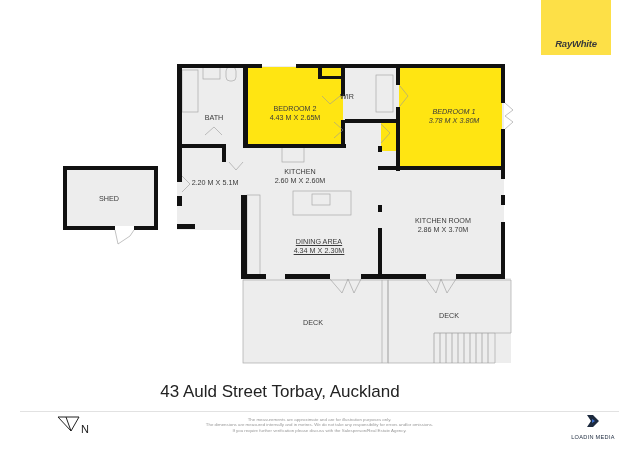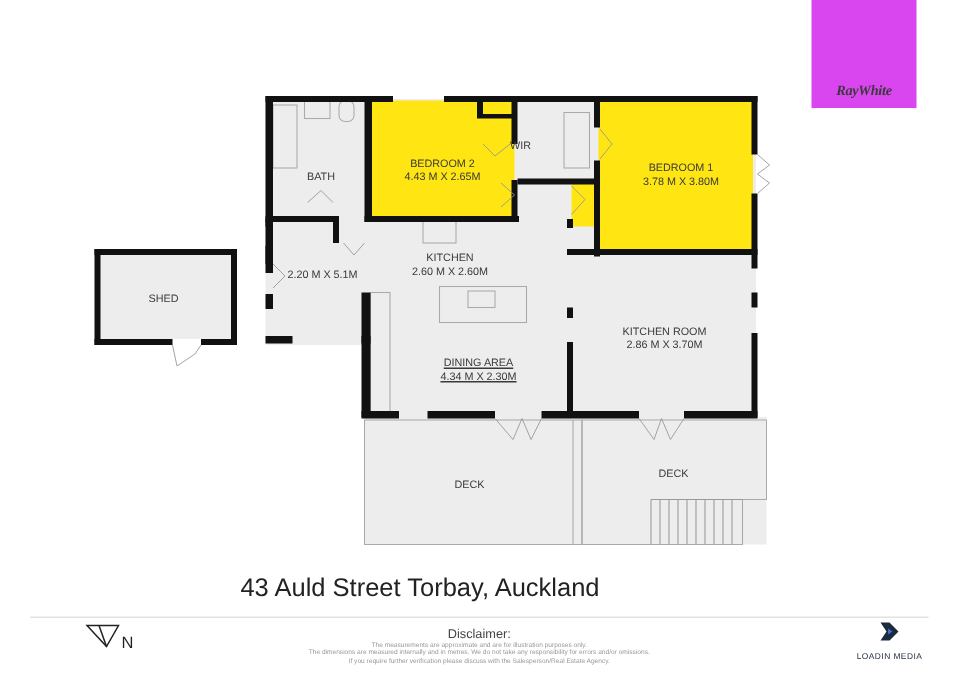--- a/index.html
+++ b/index.html
@@ -1,17 +1,17 @@
 <!DOCTYPE html>
 <html><head>
   <meta charset="utf-8">
   <style>
     html, body { margin:0; padding:0; }
     body { width:639px; height:452px; background:#ffffff; position:relative; overflow:hidden; font-family:"Liberation Sans", sans-serif; }
-    .brand { position:absolute; left:541px; top:0; width:70px; height:72px; background:#d946ef;font-family:Liberation Serif, serif; }
+    .brand { position:absolute; left:541px; top:0; width:70px; height:55px; background:#fde047; }
     .brand span { position:absolute; left:0; right:0; bottom:6px; text-align:center; font-size:9.5px; font-weight:bold; font-style:italic; color:#3a3a3a; letter-spacing:-0.2px; }
     svg.plan { position:absolute; left:0; top:0; }
     .lbl { position:absolute; font-size:7.2px; color:#3a3a3a; text-align:center; line-height:9px; white-space:nowrap; transform:translateX(-50%); }
     .address { position:absolute; left:0; width:560px; top:382px; text-align:center; font-size:17px; color:#222; }
     .hr { position:absolute; left:20px; right:20px; top:411px; height:1px; background:#e2e2e2; }
     .disc { position:absolute; left:0; width:639px; top:417px; text-align:center; color:#999; }
     .disc .title { font-size:8.5px; color:#444; }
     .disc .line { font-size:4.4px; line-height:5.4px; }
     .north { position:absolute; left:57px; top:415px; }
     .north-n { position:absolute; left:81px; top:423px; font-size:11px; color:#222; }
@@ -135,21 +135,21 @@
 <div class="lbl" style="left:214px;top:113px;">
   <span>BATH</span>
 </div>
 <div class="lbl" style="left:295px;top:104px;">
   <div>BEDROOM 2</div>
     <div>4.43 M X 2.65M</div>
 </div>
 <div class="lbl" style="left:347px;top:92px;">
   <span>WIR</span>
 </div>
-<div class="lbl" style="left:454px;top:107px;">
+<div class="lbl" style="left:454px;top:107px;font-style:italic;">
   <div>BEDROOM 1</div>
     <div>3.78 M X 3.80M</div>
 </div>
 <div class="lbl" style="left:215px;top:178px;">
   <span>2.20 M X 5.1M</span>
 </div>
 <div class="lbl" style="left:300px;top:167px;text-align:center;">
   <div>KITCHEN</div>
     <div>2.60 M X 2.60M</div>
 </div>
@@ -174,21 +174,20 @@
 <div class="address">43 Auld Street Torbay, Auckland</div>
 <div class="hr"></div>
 
 <svg class="north" width="24" height="18" viewBox="0 0 24 18">
   <path d="M1,2 L22,2 L14,16 Z" fill="none" stroke="#222" stroke-width="1"></path>
   <line x1="9" y1="2" x2="14" y2="16" stroke="#222" stroke-width="1"></line>
 </svg>
 <div class="north-n">N</div>
 
 <div class="disc">
-  <div class="title">Disclaimer:</div>
   <div class="line">The measurements are approximate and are for illustration purposes only.</div>
   <div class="line">The dimensions are measured internally and in metres. We do not take any responsibility for errors and/or omissions.</div>
   <div class="line">If you require further verification please discuss with the Salesperson/Real Estate Agency.</div>
 </div>
 
 <div class="loadin">
   <svg width="14" height="14" viewBox="0 0 14 14">
     <path d="M1,1 L7,1 L13,7 L7,13 L1,13 L5,7 Z" fill="#1d2a3e"></path>
     <path d="M6,5 L9,7 L6,9 Z" fill="#3b6fd1"></path>
   </svg>

